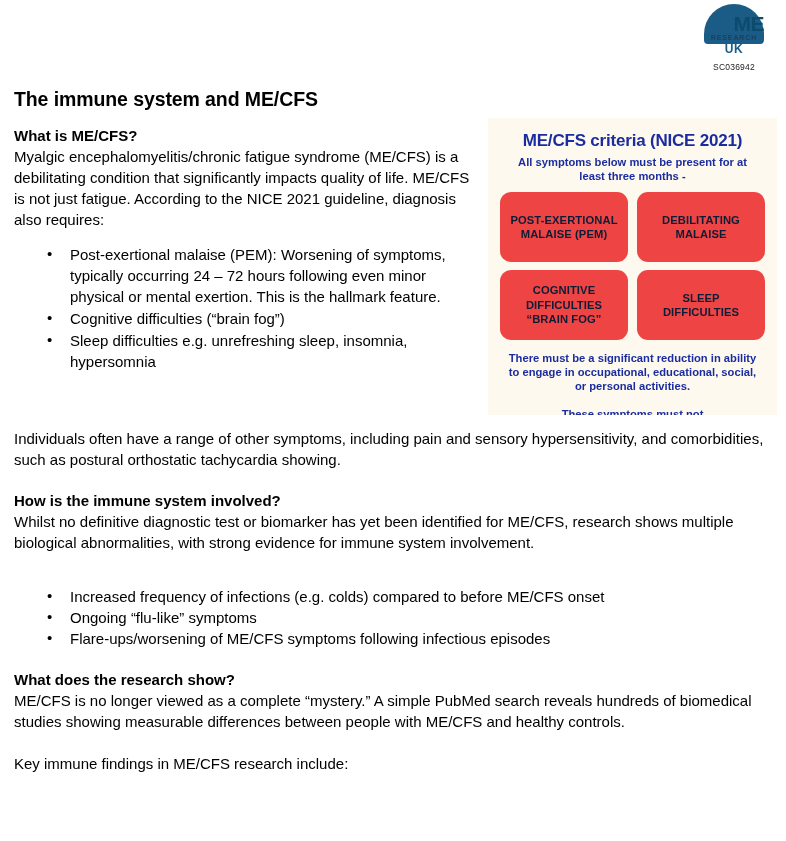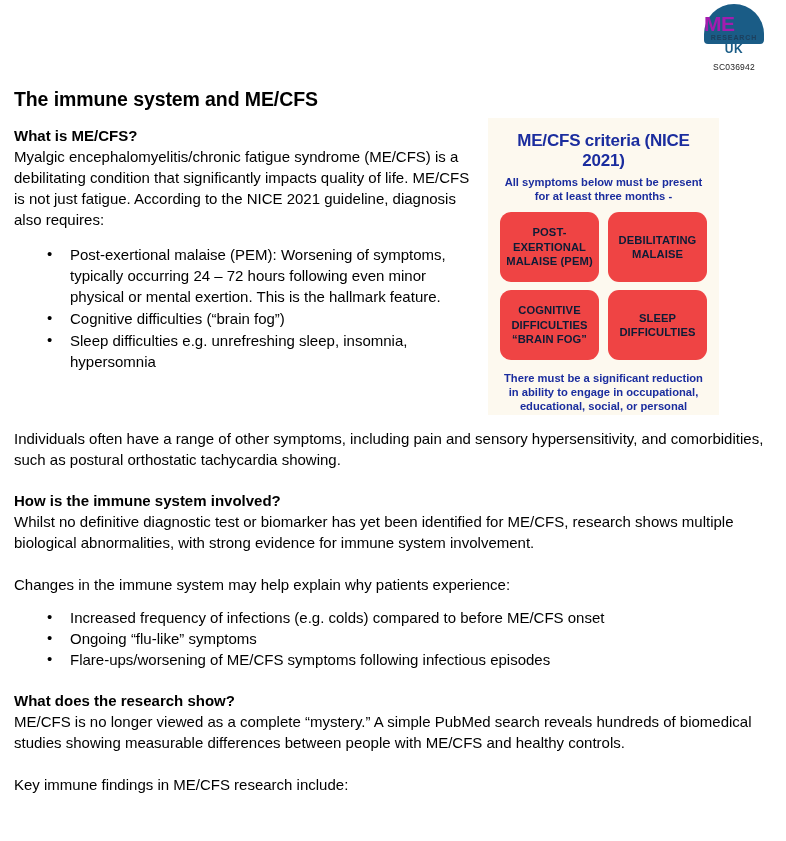--- a/index.html
+++ b/index.html
@@ -37,25 +37,25 @@
     width: 60px;
     height: 40px;
     background: #1a5c86;
     border-radius: 30px 30px 4px 4px;
   }
   .logo-me {
     position: absolute;
     left: 0;
     top: 8px;
     width: 60px;
-    text-align: left;
+    text-align: right;
     font-size: 21px;
     font-weight: bold;
     letter-spacing: -0.5px;
-    color: #a21caf;
+    color: #0c4a6e;
     font-family: "Liberation Sans", sans-serif;
   }
   .logo-research {
     position: absolute;
     left: 0;
     top: 30px;
     width: 60px;
     text-align: center;
     font-size: 7px;
     font-weight: bold;
@@ -127,21 +127,21 @@
     left: 0;
     top: -1px;
     font-size: 15px;
   }
 
   
   .infographic {
     position: absolute;
     left: 488px;
     top: 118px;
-    width: 231px;
+    width: 289px;
     height: 297px;
     background: #fdf9ef;
     box-sizing: border-box;
     padding: 10px 12px 8px 12px;
     overflow: hidden;
   }
   .ig-title {
     text-align: center;
     color: #1b2d9e;
     font-size: 17px;
@@ -273,21 +273,20 @@
 <div class="lower">
   <p class="body-text">Individuals often have a range of other symptoms, including pain and sensory hypersensitivity, and comorbidities, such as postural orthostatic tachycardia showing.</p>
 
   <div class="gap-sm"></div>
 
   <p class="section-head">How is the immune system involved?</p>
   <p class="body-text">Whilst no definitive diagnostic test or biomarker has yet been identified for ME/CFS, research shows multiple biological abnormalities, with strong evidence for immune system involvement.</p>
 
   <div class="gap-sm"></div>
 
-  <p class="body-text">Changes in the immune system may help explain why patients experience:</p>
   <ul>
     <li>Increased frequency of infections (e.g. colds) compared to before ME/CFS onset</li>
     <li>Ongoing “flu-like” symptoms</li>
     <li>Flare-ups/worsening of ME/CFS symptoms following infectious episodes</li>
   </ul>
 
   <div class="gap-sm"></div>
 
   <p class="section-head">What does the research show?</p>
   <p class="body-text">ME/CFS is no longer viewed as a complete “mystery.” A simple PubMed search reveals hundreds of biomedical studies showing measurable differences between people with ME/CFS and healthy controls.</p>

